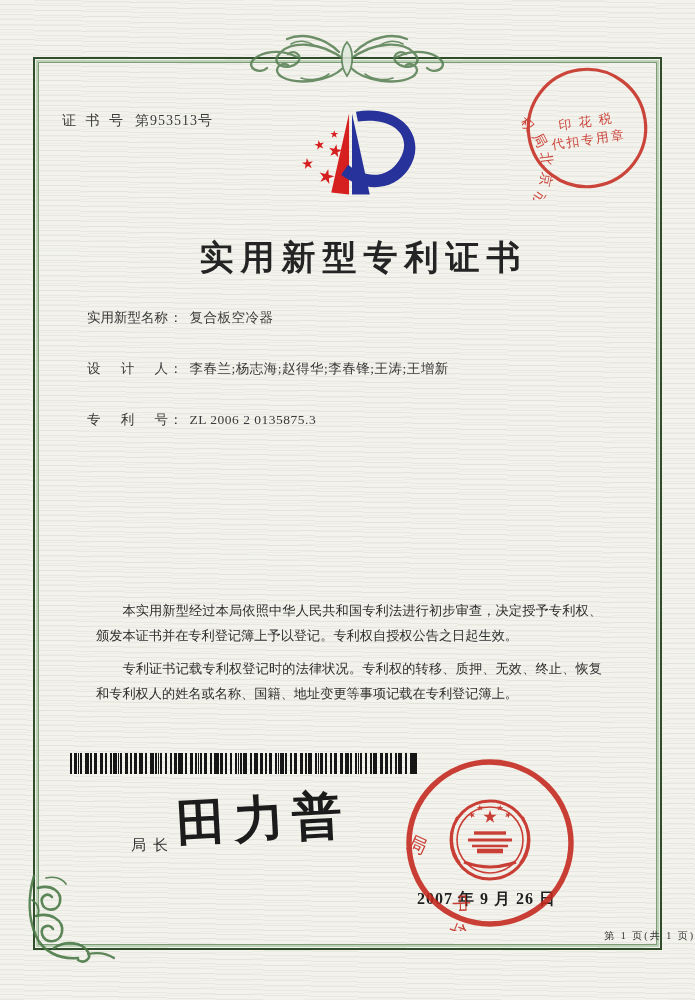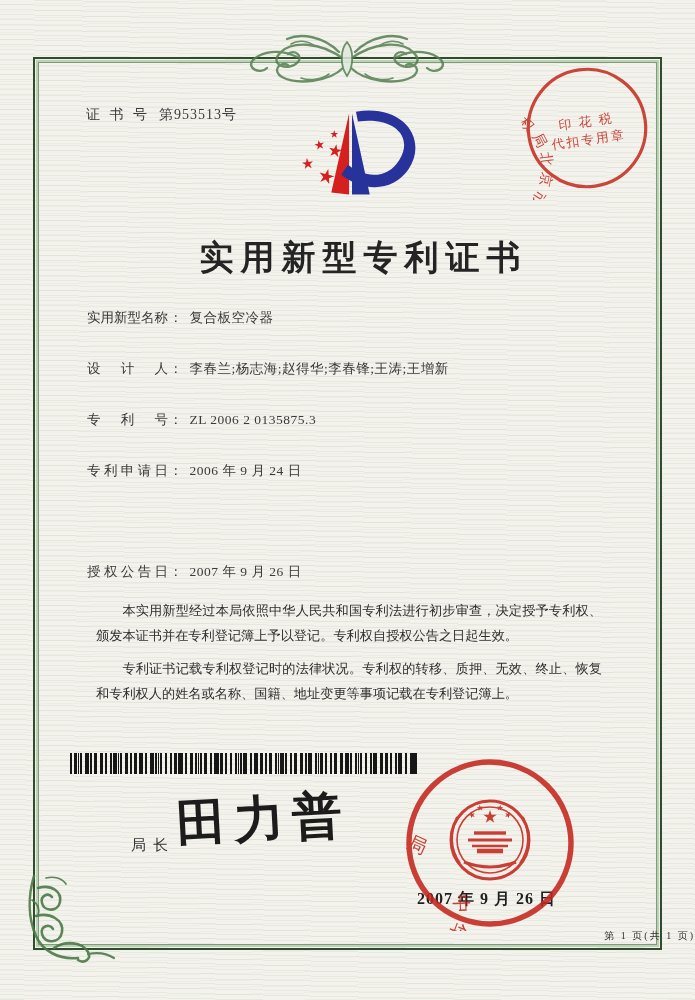--- a/index.html
+++ b/index.html
@@ -20,23 +20,22 @@
   }
   .frame-inner{
     position:absolute;inset:1px;border:2px solid #bcd2b6;
   }
   .frame-inner2{
     position:absolute;inset:0px;border:1px solid #7d9c77;
   }
   .ornament-top{position:absolute;left:237px;top:30px;width:220px;height:58px;}
   .ornament-corner{position:absolute;left:24px;top:870px;width:94px;height:96px;}
   .cert-no{
-    position:absolute;left:62px;top:106px;font-size:14px;color:#3c3c3c;
+    position:absolute;left:62px;top:112px;font-size:14px;color:#3c3c3c;
     letter-spacing:3px;
-    margin-left:24px;
   }
   .cert-no .num{margin-left:9px;letter-spacing:1px;}
   .logo{position:absolute;left:283px;top:103px;width:138px;height:104px;}
   .tax-stamp{position:absolute;left:523px;top:64px;width:128px;height:128px;opacity:.85;transform:rotate(-8deg);}
   .title{
     position:absolute;left:0;top:219px;width:695px;margin:16px;text-align:center;
     font-size:34px;font-weight:700;letter-spacing:7px;color:#242424;
   }
   .field{position:absolute;left:87px;font-size:13.5px;color:#3a3a3a;white-space:nowrap;}
   .field .lbl{display:inline-block;width:81px;text-align:justify;text-align-last:justify;vertical-align:bottom;}
@@ -153,26 +152,20 @@
   <h1 class="title">实用新型专利证书</h1>
 
   <div class="field f0">
     <span class="lbl">实用新型名称</span><span class="colon">：</span><span class="val">复合板空冷器</span>
   </div>
   <div class="field f1">
     <span class="lbl">设计人</span><span class="colon">：</span><span class="val">李春兰;杨志海;赵得华;李春锋;王涛;王增新</span>
   </div>
   <div class="field f2">
     <span class="lbl">专利号</span><span class="colon">：</span><span class="val">ZL 2006 2 0135875.3</span>
-  </div>
-  <div class="field f3">
-    <span class="lbl">专利申请日</span><span class="colon">：</span><span class="val">2006 年 9 月 24 日</span>
-  </div>
-  <div class="field f5">
-    <span class="lbl">授权公告日</span><span class="colon">：</span><span class="val">2007 年 9 月 26 日</span>
   </div>
 
   <div class="body-text">
     <p>本实用新型经过本局依照中华人民共和国专利法进行初步审查，决定授予专利权、颁发本证书并在专利登记簿上予以登记。专利权自授权公告之日起生效。</p>
     <p>专利证书记载专利权登记时的法律状况。专利权的转移、质押、无效、终止、恢复和专利权人的姓名或名称、国籍、地址变更等事项记载在专利登记簿上。</p>
   </div>
 
   <div class="barcode"></div>
 
   <div class="director-label">局长</div>

